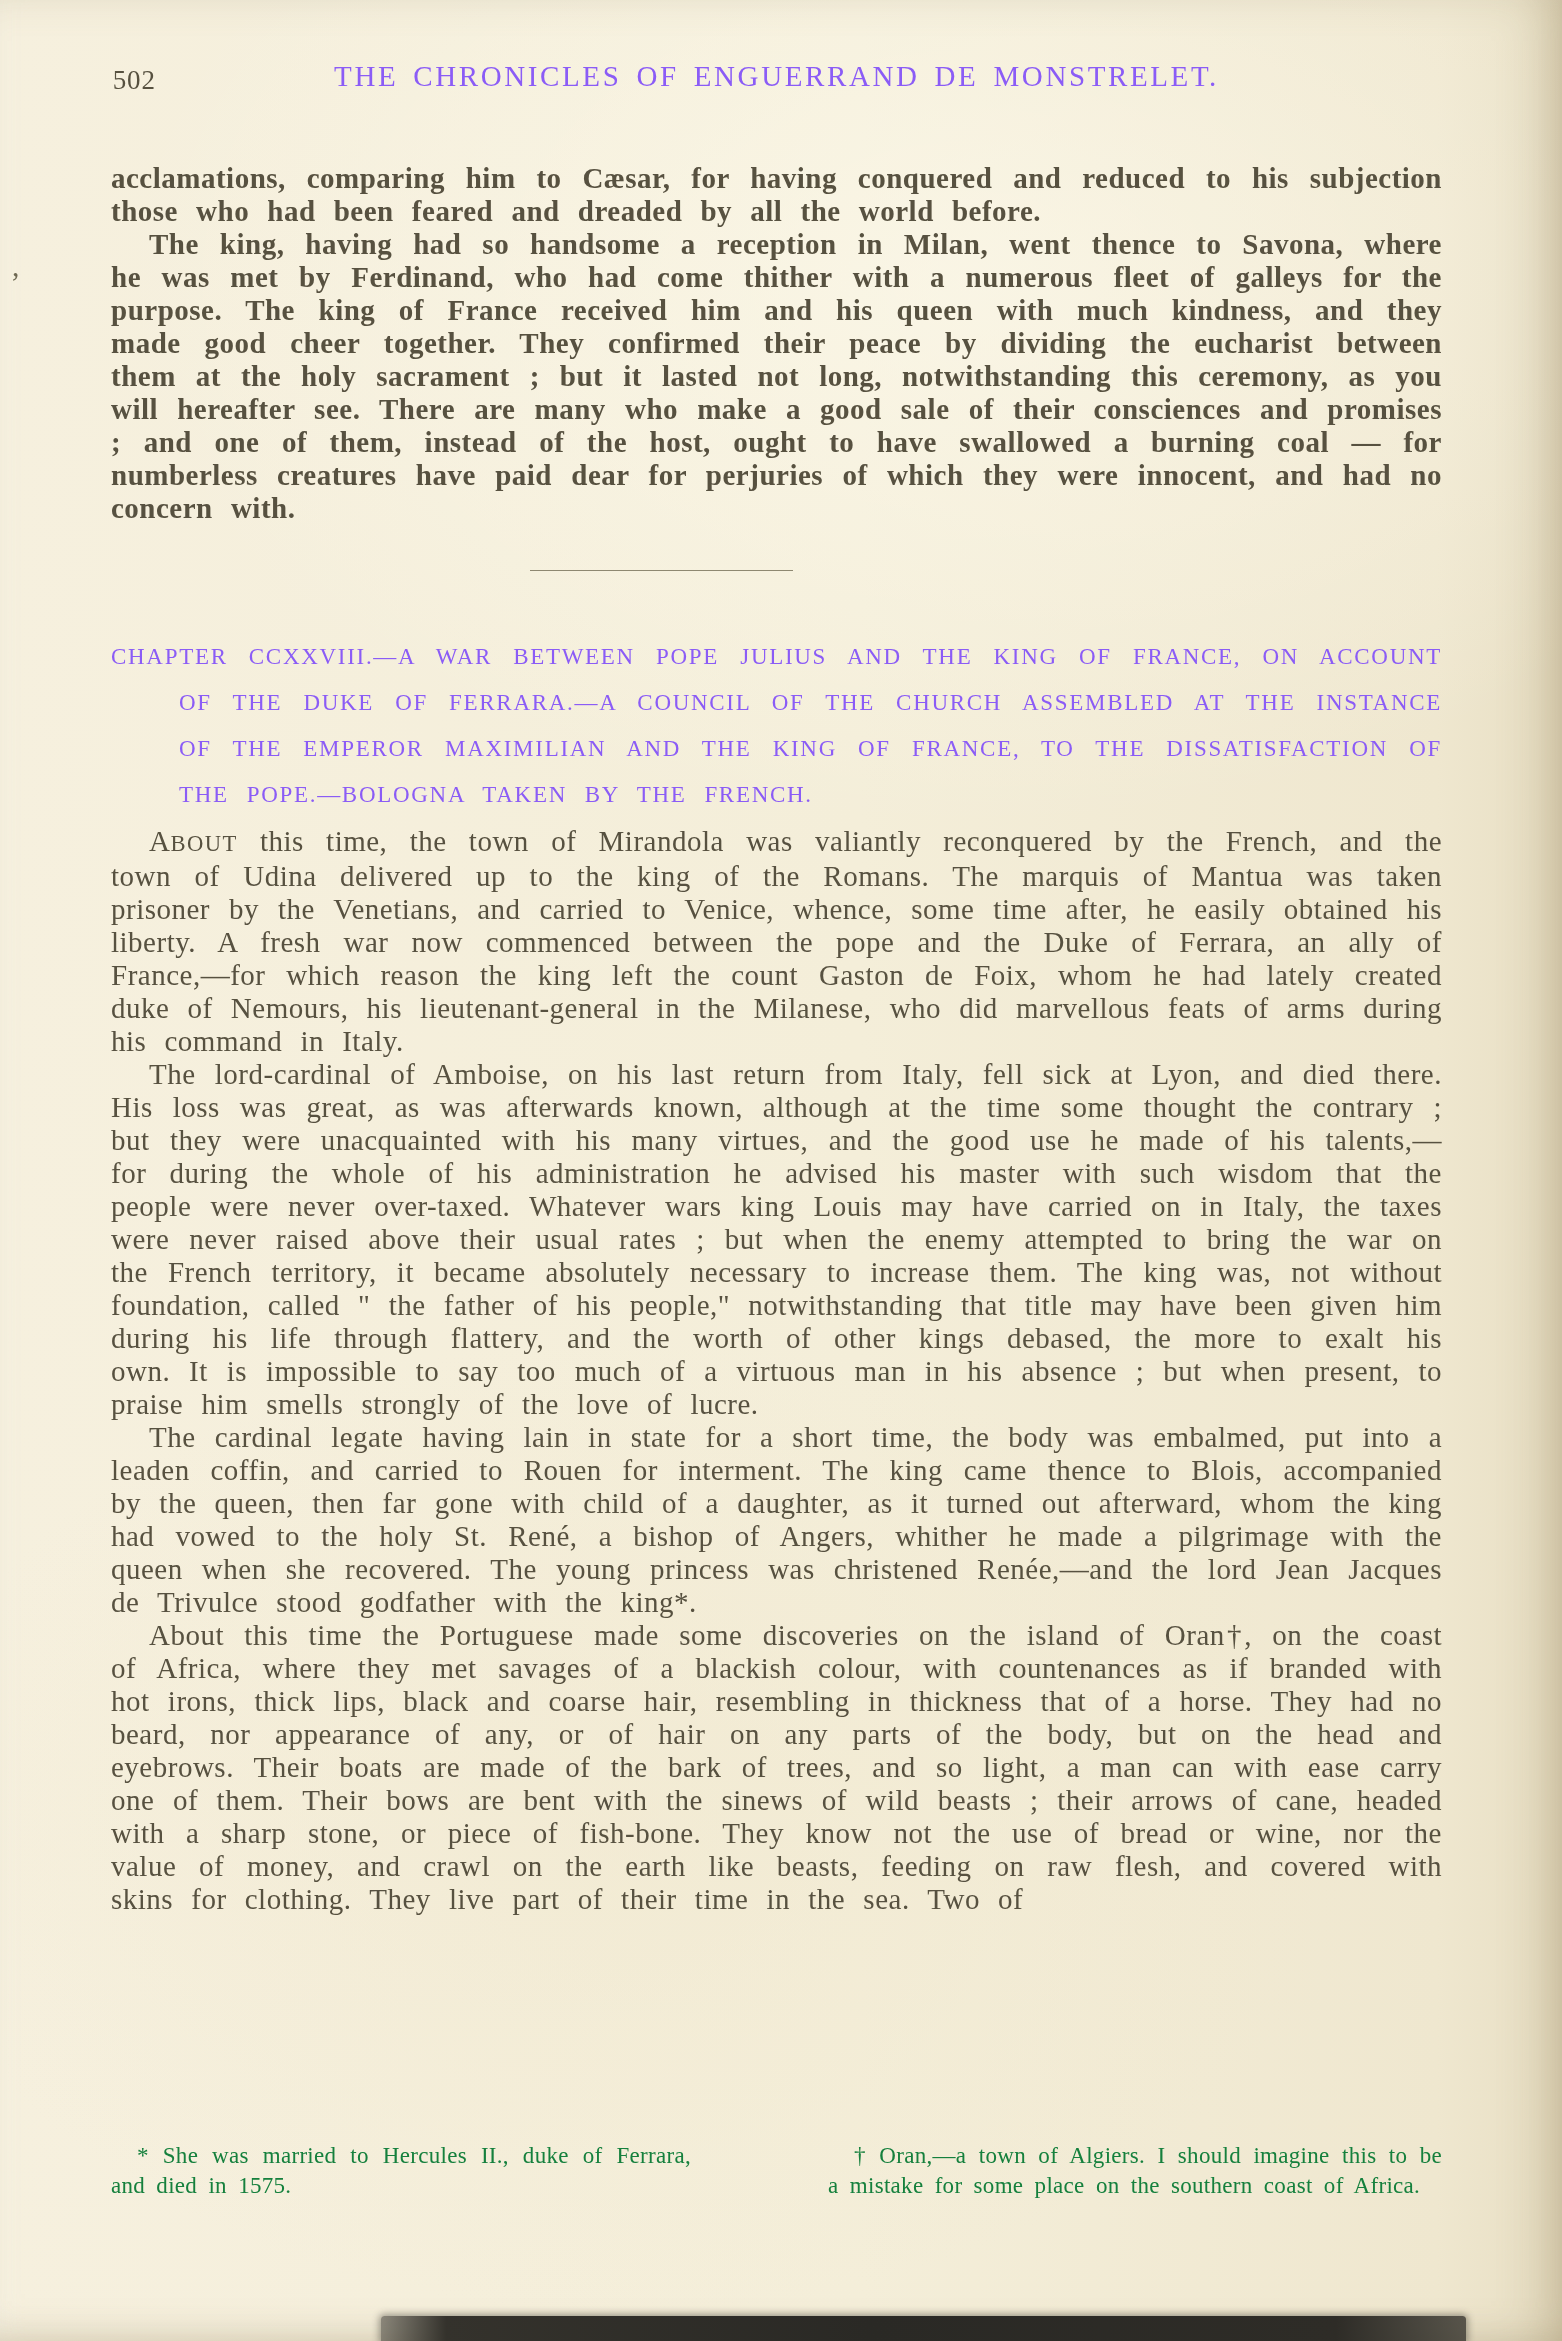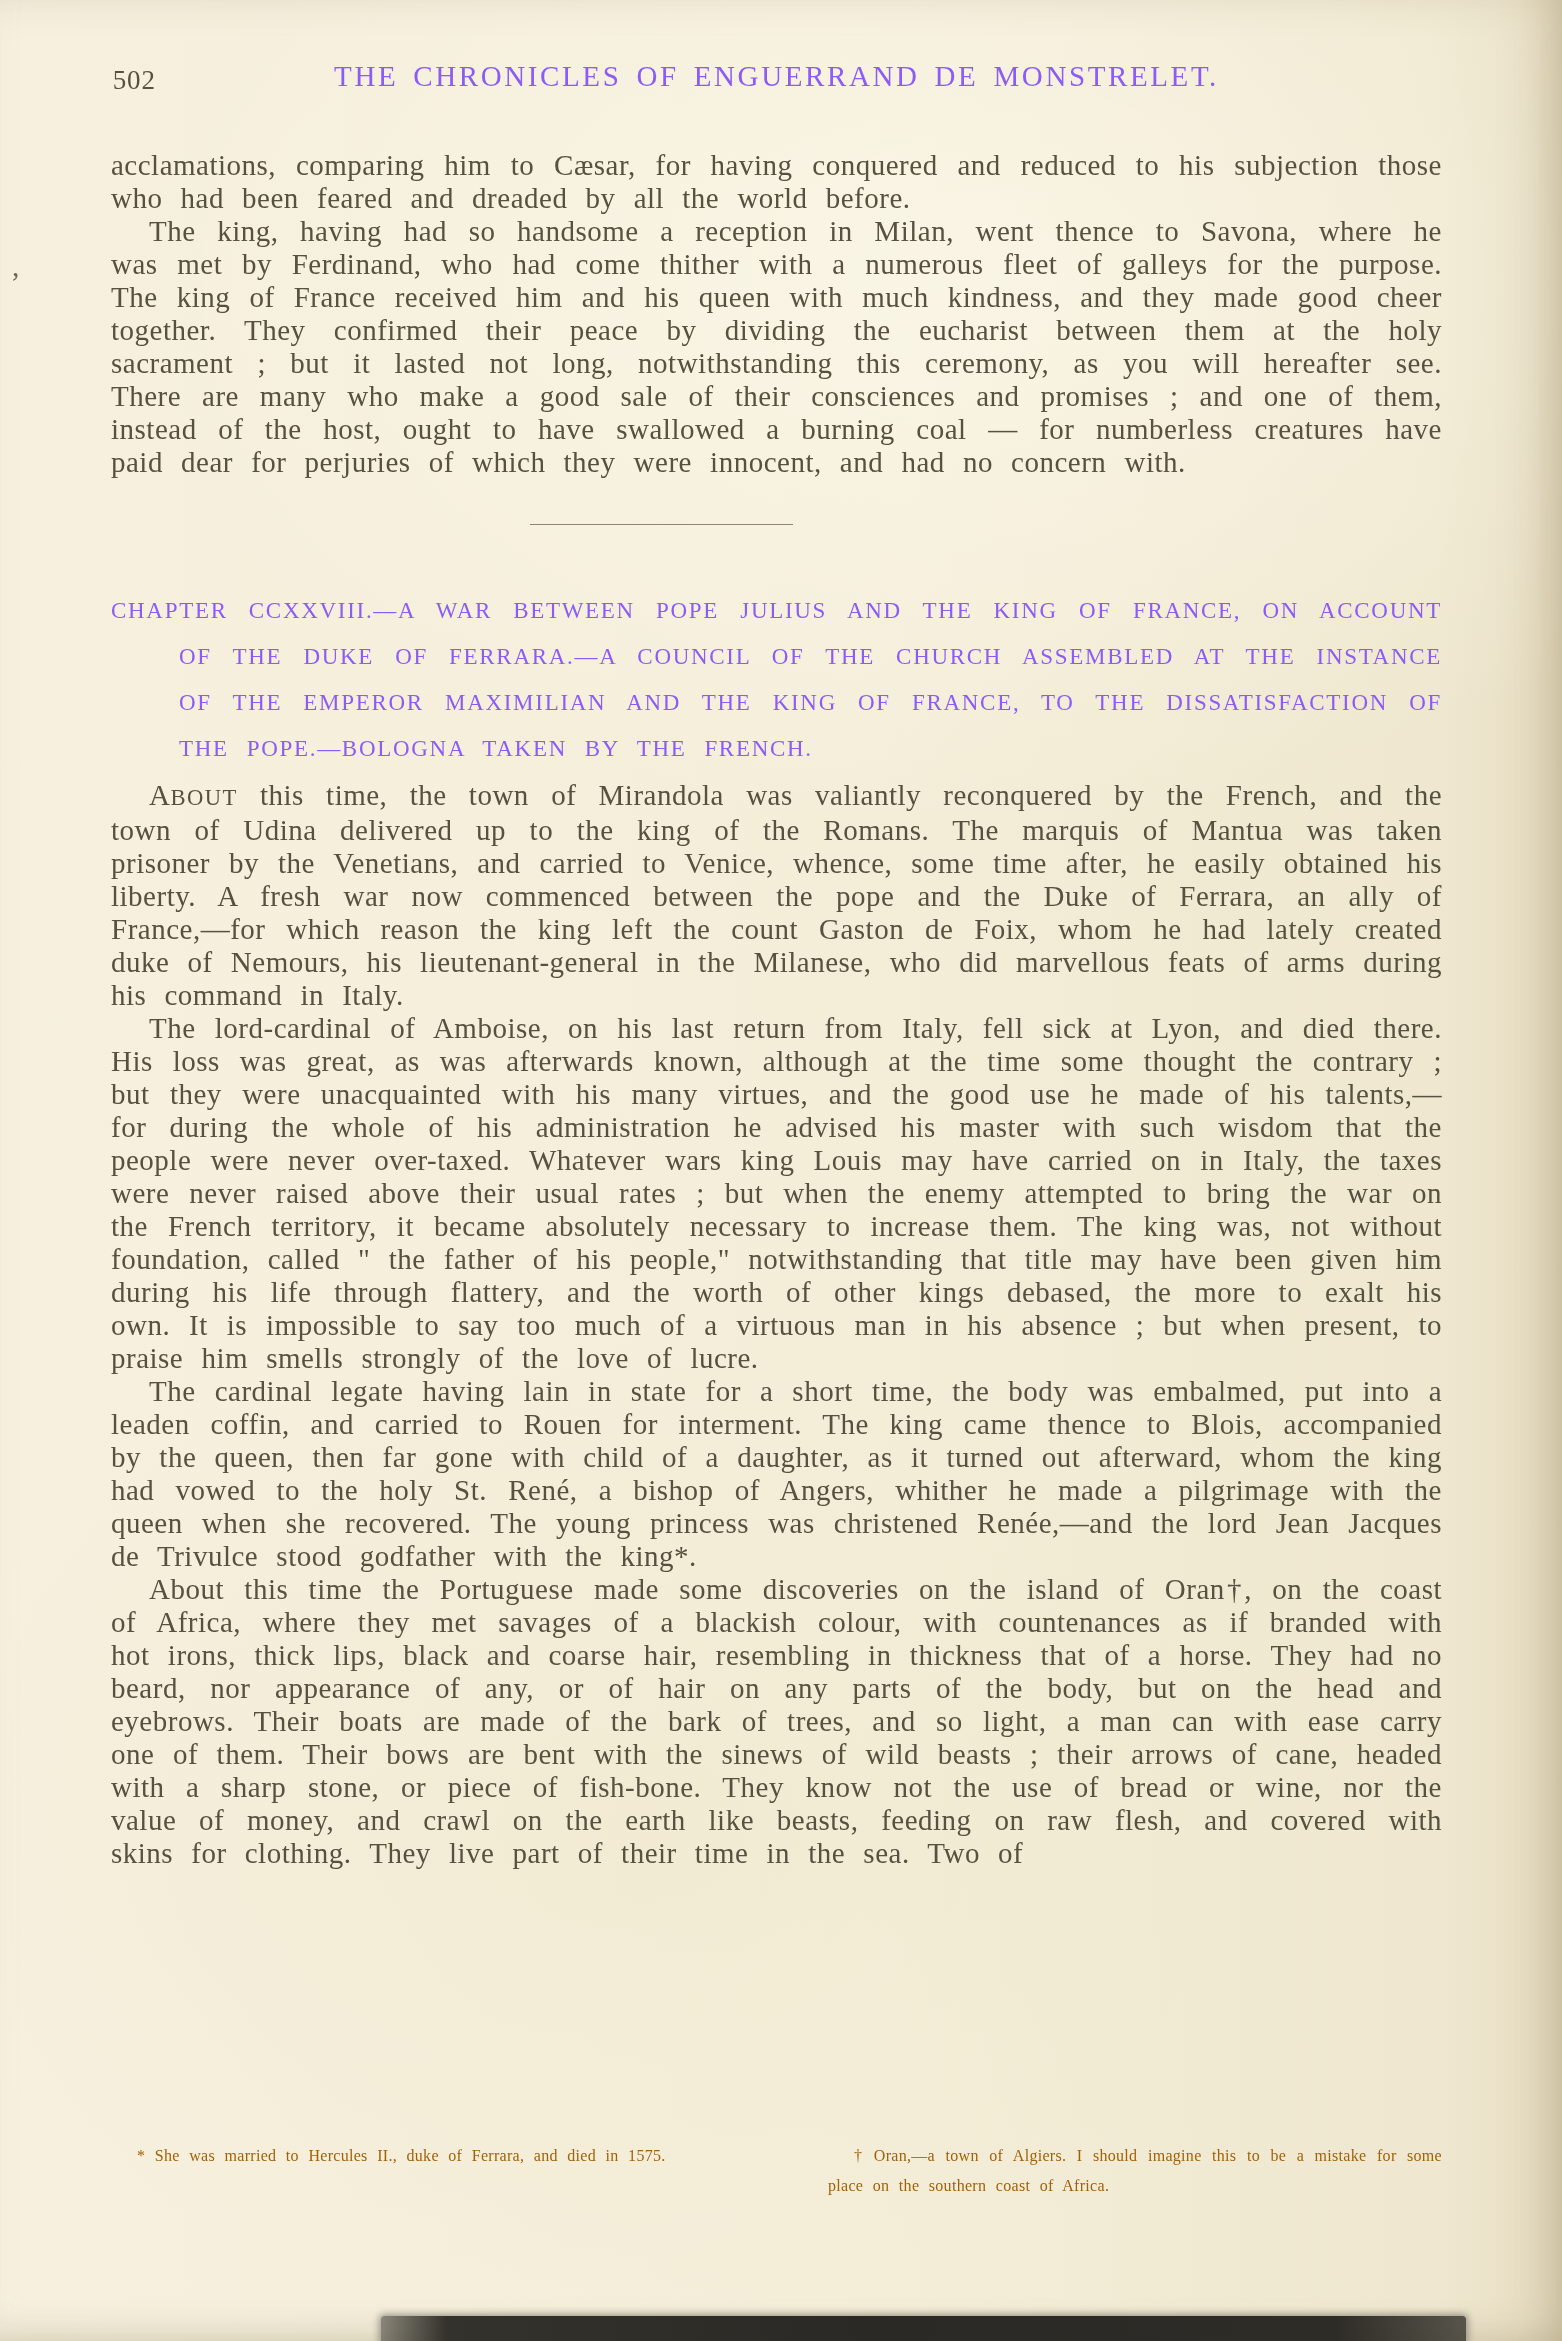--- a/index.html
+++ b/index.html
@@ -47,21 +47,21 @@
   }
 
   .body-text p {
     margin: 0;
     font-size: 29px;
     line-height: 33px;
     text-align: justify;
     letter-spacing: 0.5px;
     word-spacing: 10.4px;
   }
-  .intro { margin-top: 49px; }
+  .intro { margin-top: 62px; font-weight: bold; }
   .no-indent { text-indent: 0; }
   .indent { text-indent: 38px; }
 
   .section-divider {
     width: 263px;
     height: 0;
     border-top: 1.7px solid #8e8871;
     margin: 45px 0 0 419px;
   }
 
@@ -87,27 +87,27 @@
   .footnotes {
     position: absolute;
     left: 111px;
     top: 2141px;
     width: 1331px;
     display: flex;
     justify-content: space-between;
   }
   .footnotes p {
     margin: 0;
-    font-size: 16px;
+    font-size: 23px;
     line-height: 29.5px;
     text-align: justify;
     text-indent: 26px;
     letter-spacing: 0.3px;
     word-spacing: 5.2px;
-    color: #a16207;
+    color: #15803d;
   }
   .footnote-left  { width: 580px; }
   .footnote-right { width: 614px; }
 
   .margin-speck {
     position: absolute;
     left: 12px;
     top: 250px;
     font-size: 29.5px;
     color: #6e6852;

